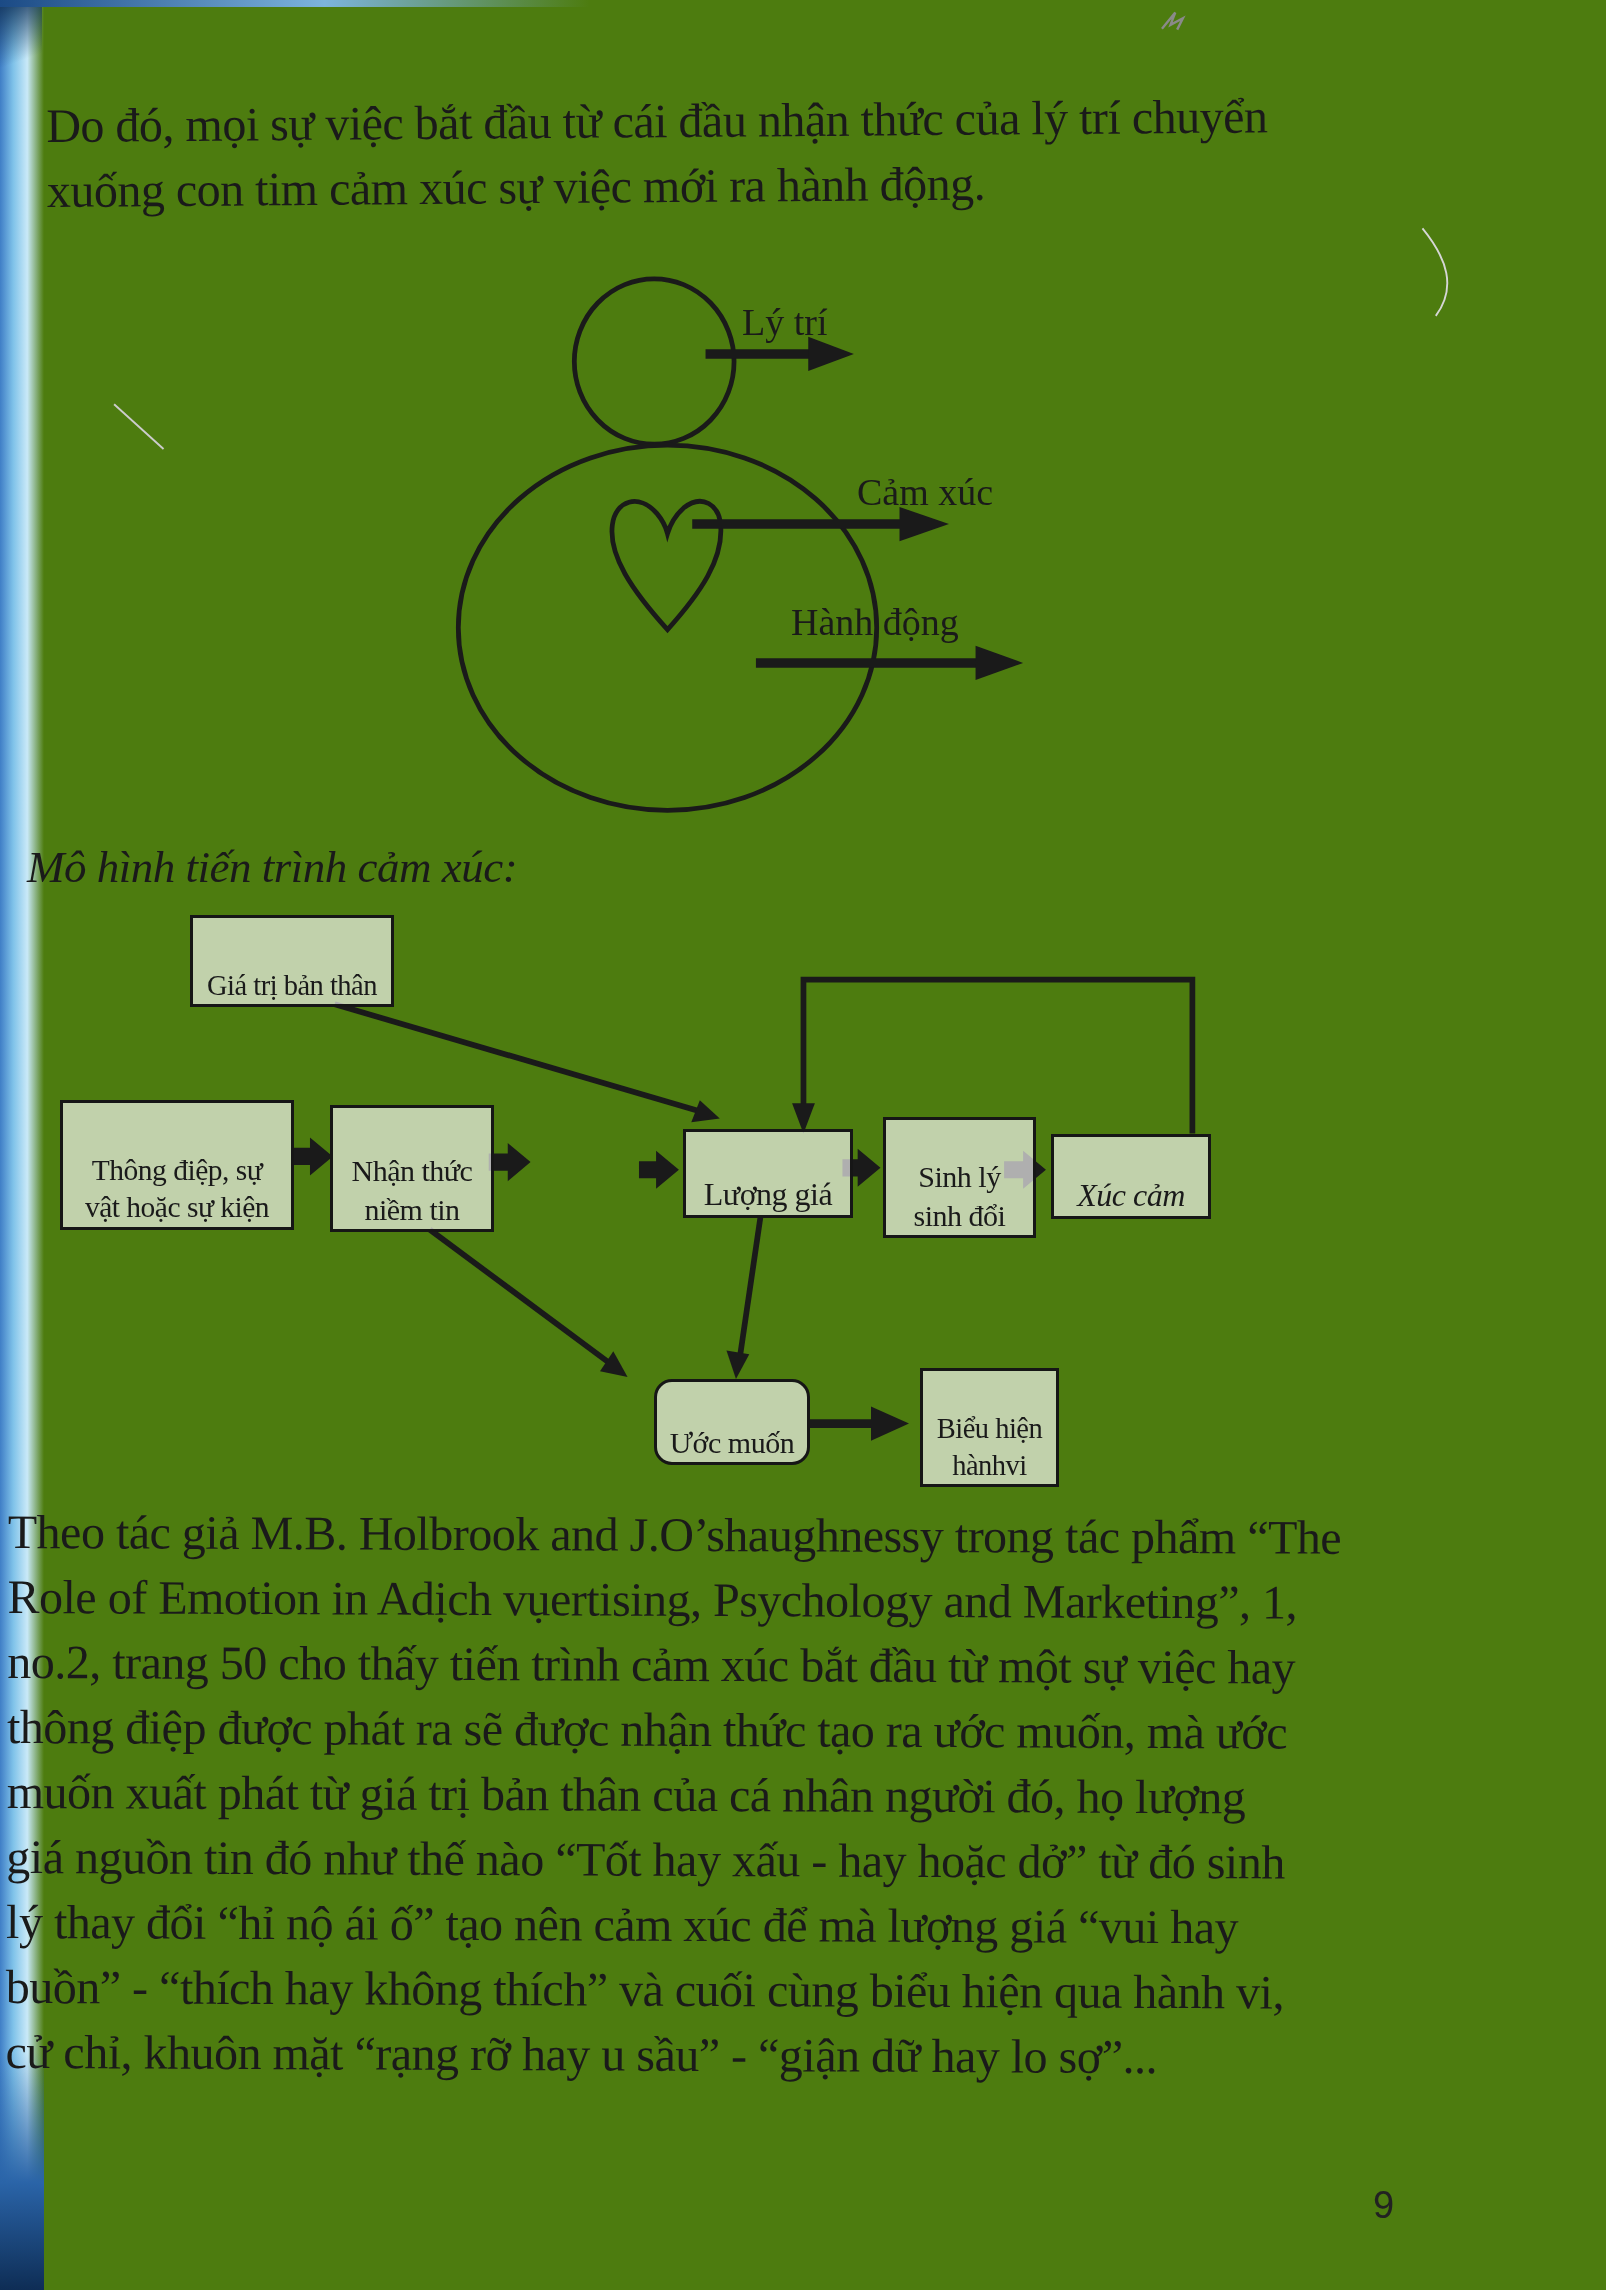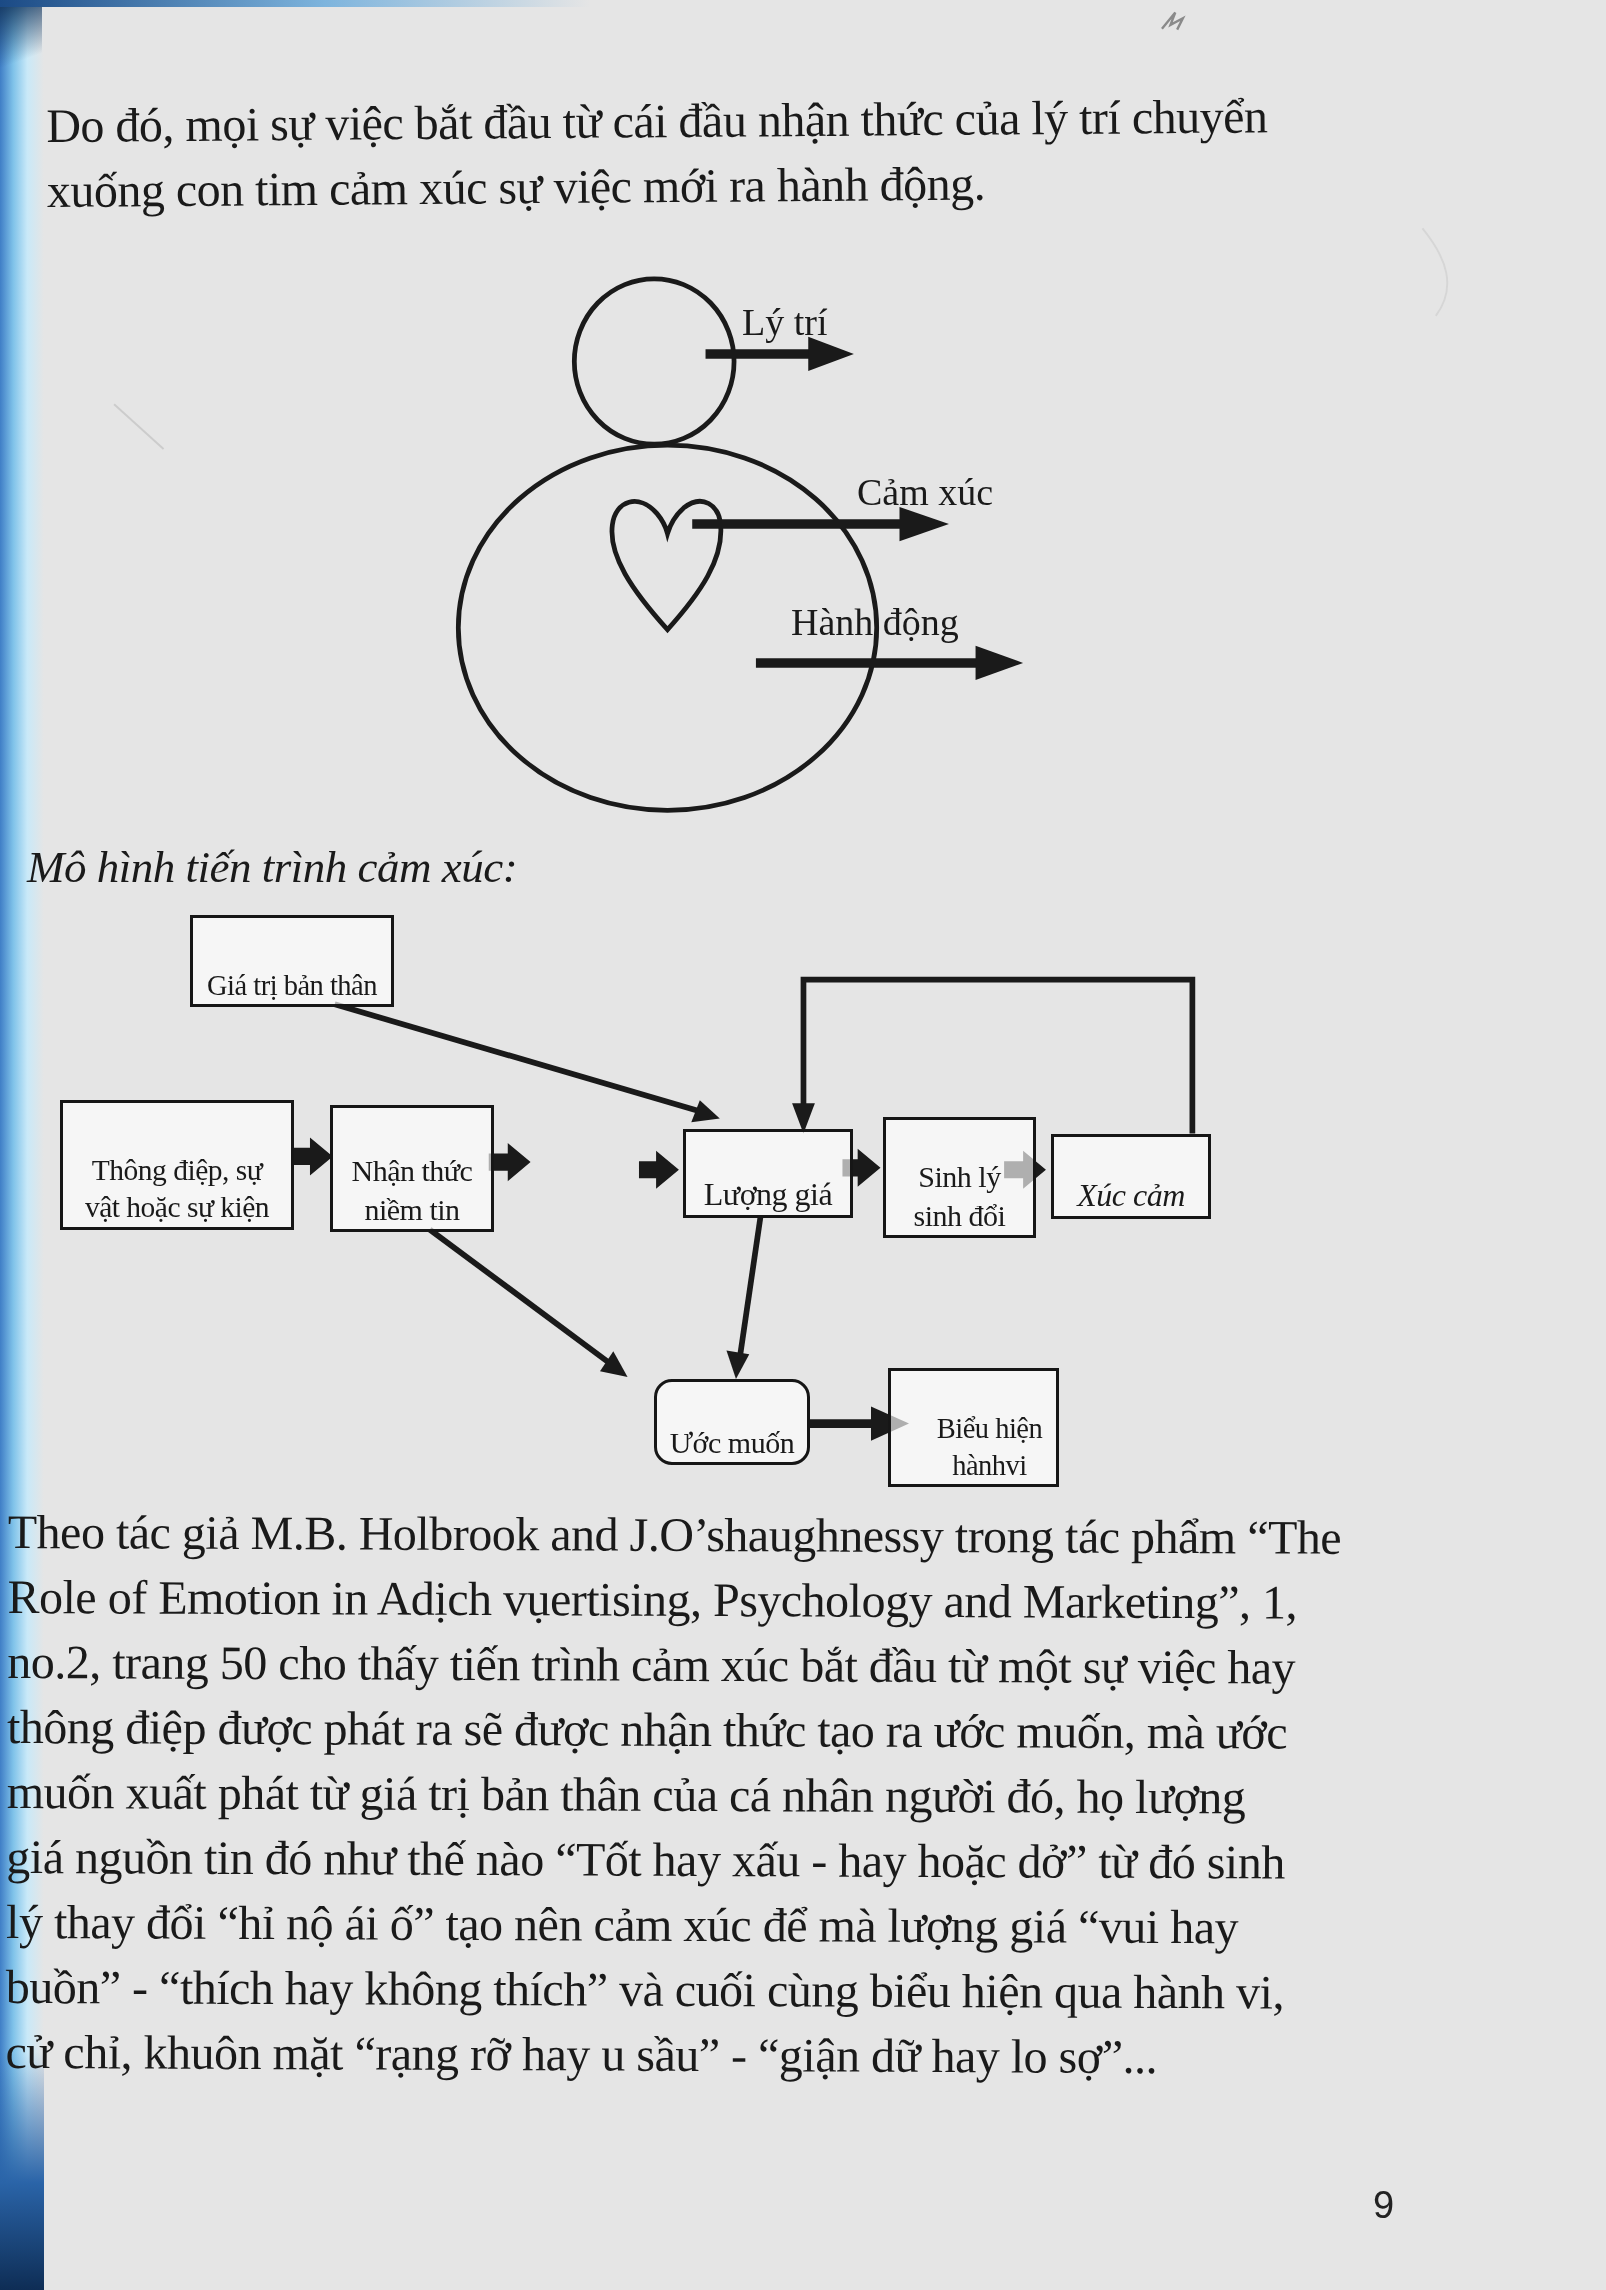--- a/index.html
+++ b/index.html
@@ -1,20 +1,20 @@
 <!DOCTYPE html>
 <html style="font-size:15px"><head>
 <meta charset="utf-8">
 <style>
   html,body{margin:0;padding:0;background:#777;}
   .page{
     position:relative;
     width:1606px;height:2290px;
     margin:0 auto;
-    background:#e5e5e5;
+    background:#4d7c0f;
     overflow:hidden;
     font-family:"Liberation Serif","DejaVu Serif",serif;
     color:#1a1a1a;
   }
   
   .edge-left{
     position:absolute;left:0;top:0;width:44px;height:100%;
     background:linear-gradient(90deg,#3f7ec6 0%,#7fc2e9 30%,#c9e9f8 62%,rgba(255,255,255,0) 100%);
   }
   .corner-tl{
@@ -125,21 +125,21 @@
   <div class="box" style="left:883px;top:1117px;width:147px;height:115px;font-size:30px;">
     <div>Sinh lý</div>
     <div>sinh đổi</div>
   </div>
   <div class="box" style="left:1051px;top:1134px;width:154px;height:79px;font-size:32px;font-style:italic;">
     <div>Xúc cảm</div>
   </div>
   <div class="box" style="left:654px;top:1379px;width:150px;height:80px;font-size:30px;border-radius:18px;">
     <div>Ước muốn</div>
   </div>
-  <div class="box" style="left:888px;top:1368px;width:133px;height:113px;font-size:28.5px;padding-left:32px;">
+  <div class="box" style="left:920px;top:1368px;width:133px;height:113px;font-size:28.5px;">
     <div>Biểu hiện</div>
     <div>hànhvi</div>
   </div>
 
   <div class="para para-bottom">
     <div>Theo tác giả M.B. Holbrook and J.O’shaughnessy trong tác phẩm “The</div>
     <div>Role of Emotion in Adịch vụertising, Psychology and Marketing”, 1,</div>
     <div>no.2, trang 50 cho thấy tiến trình cảm xúc bắt đầu từ một sự việc hay</div>
     <div>thông điệp được phát ra sẽ được nhận thức tạo ra ước muốn, mà ước</div>
     <div>muốn xuất phát từ giá trị bản thân của cá nhân người đó, họ lượng</div>

